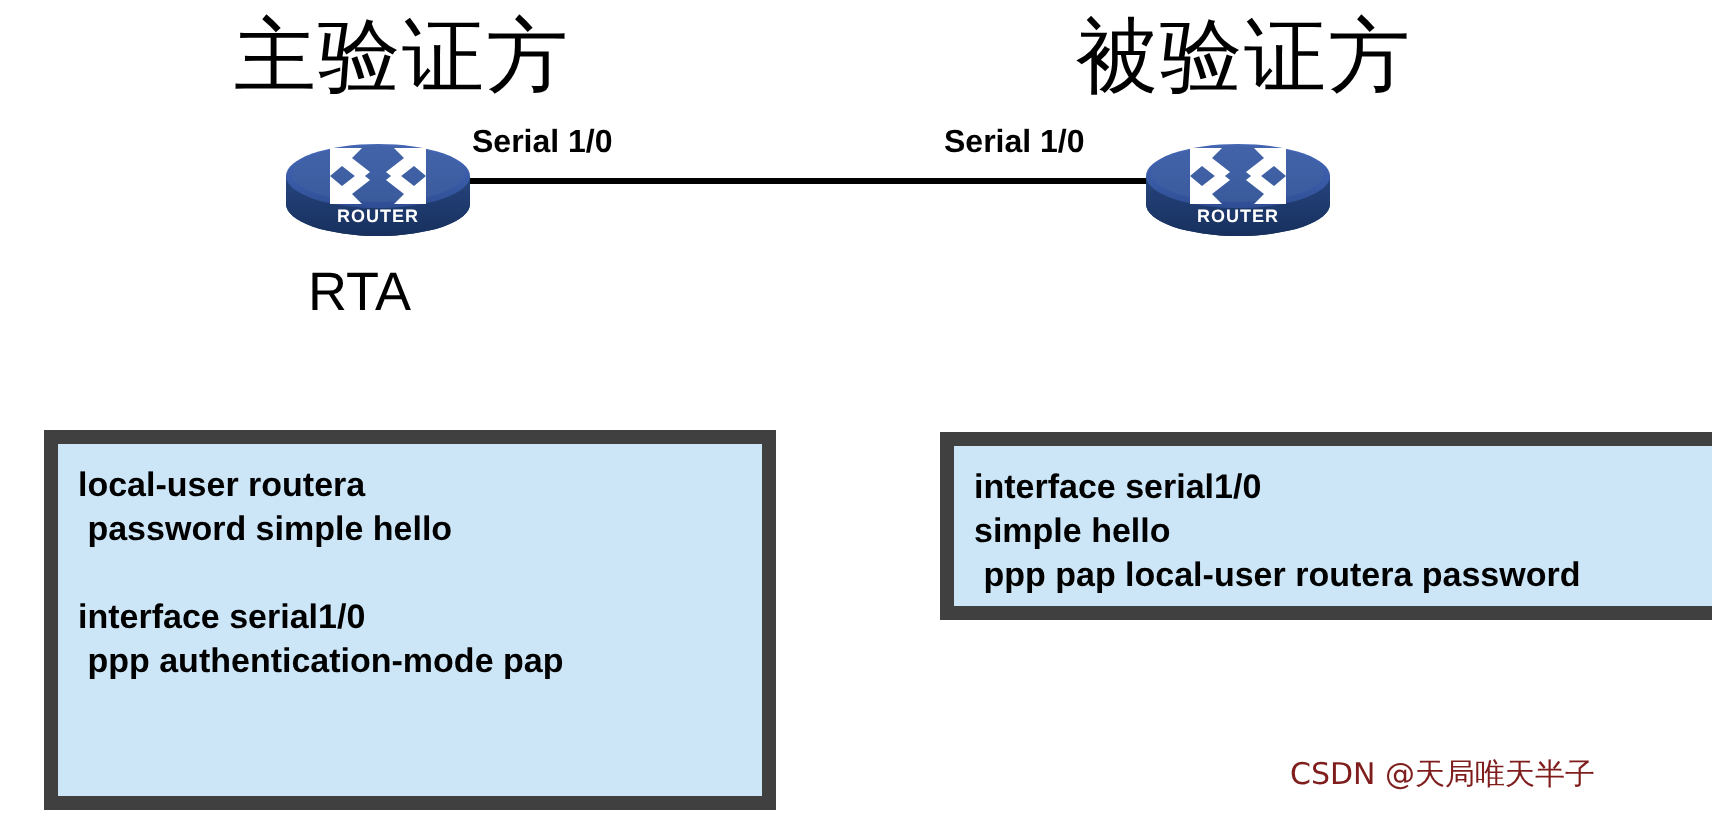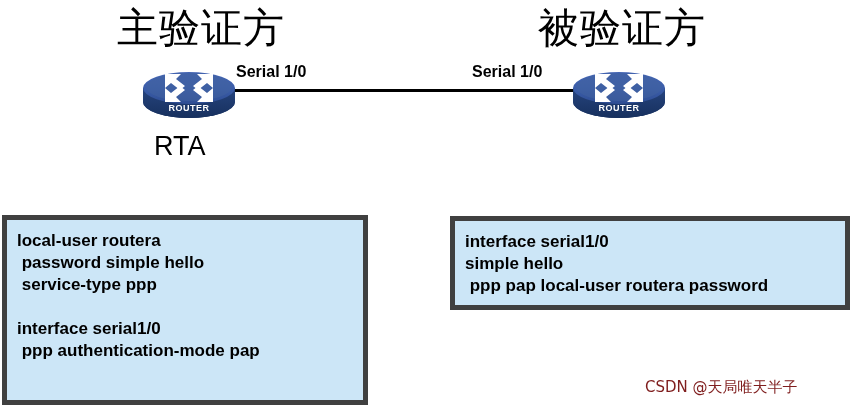--- a/index.html
+++ b/index.html
@@ -77,23 +77,24 @@
     white-space: nowrap;
     line-height: 1;
   }
   #name-rta { left: 154px; top: 133px; }
   #name-rtb { left: 553px; top: 133px; }
 
   
   .config-box {
     position: absolute;
     background: #cce6f7;
-    border: 5px solid #404040;
+    border: 7px solid #404040;
     box-sizing: border-box;
     padding: 10px 0 0 10px;
+    margin-left: 20px;
   }
   #config-box-rta { left: 2px;   top: 215px; width: 366px; height: 190px; }
   #config-box-rtb { left: 450px; top: 216px; width: 400px; height: 94px; }
 
   .config-line {
     font-family: "Liberation Sans", sans-serif;
     font-size: 17px;
     font-weight: bold;
     color: #000000;
     line-height: 22px;
@@ -185,21 +186,20 @@
   <div class="iface-label" id="iface-left">Serial 1/0</div>
 
   <div class="iface-label" id="iface-right">Serial 1/0</div>
 
   <div class="device-name" id="name-rta">RTA</div>
 
 
   <div class="config-box" id="config-box-rta">
     <div class="config-line">local-user routera</div>
     <div class="config-line"> password simple hello</div>
-    <div class="config-line"> service-type ppp</div>
     <div class="config-line blank"></div>
     <div class="config-line">interface serial1/0</div>
     <div class="config-line"> ppp authentication-mode pap</div>
   </div>
 
   <div class="config-box" id="config-box-rtb">
     <div class="config-line">interface serial1/0</div>
     <div class="config-line">simple hello</div>
     <div class="config-line"> ppp pap local-user routera password</div>
   </div>

